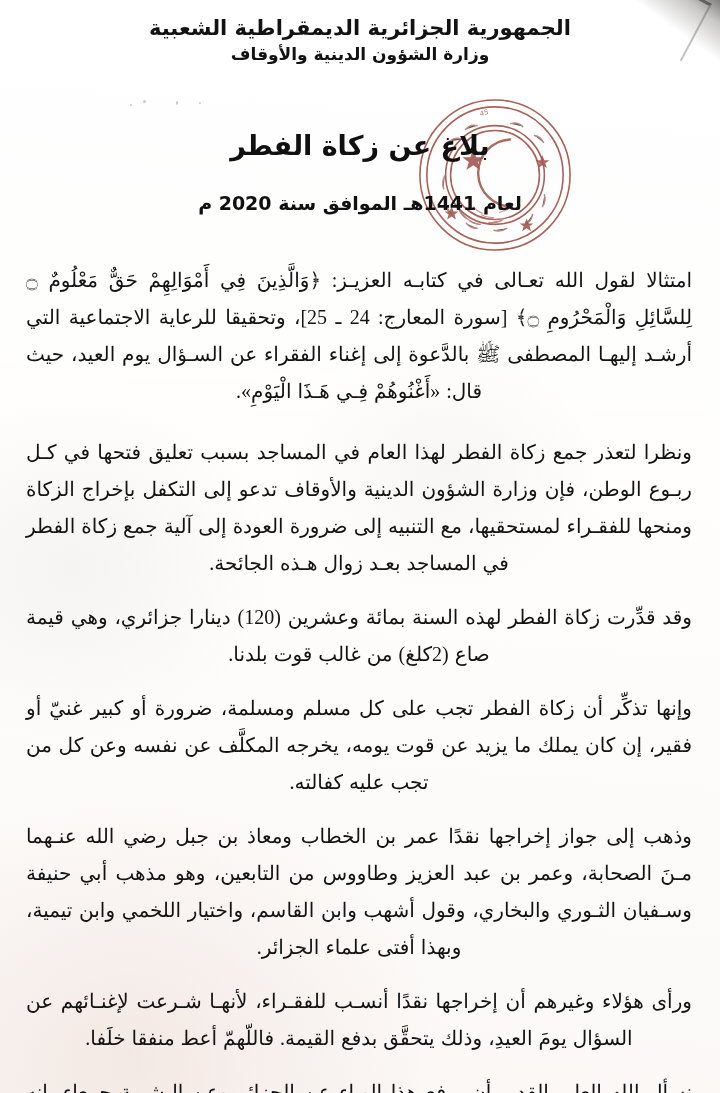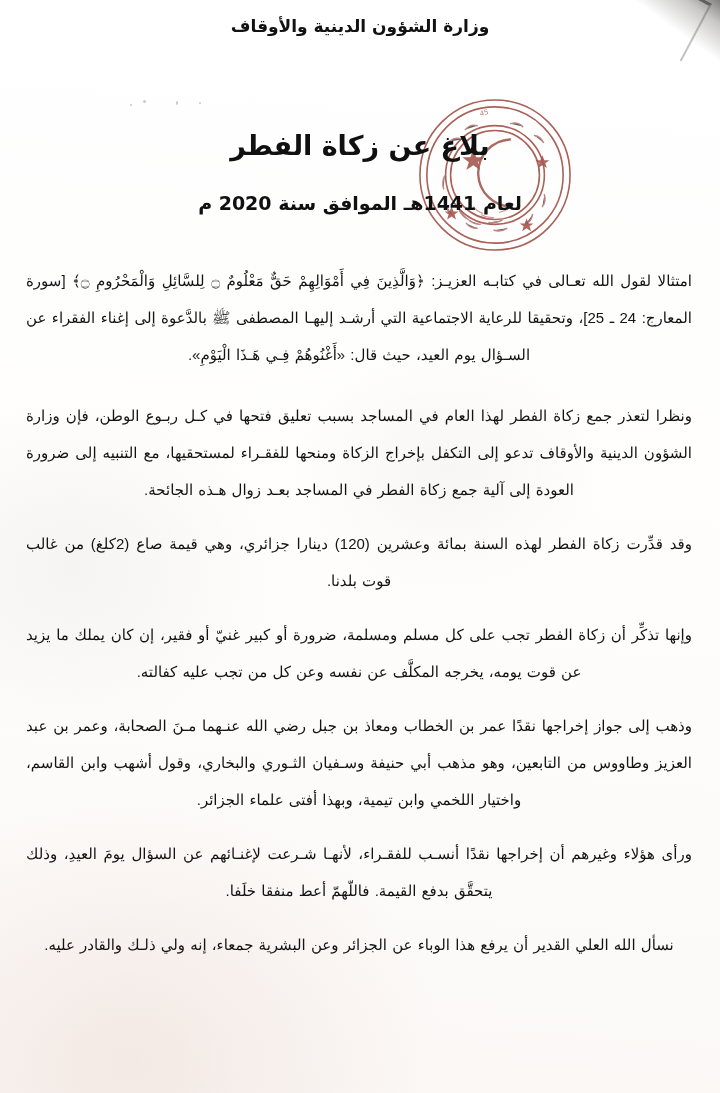--- a/index.html
+++ b/index.html
@@ -133,45 +133,46 @@
   .body-text {
     position: absolute;
     top: 262px;
     right: 28px;
     left: 26px;
     z-index: 5;
   }
   .para {
     text-align: justify;
     text-align-last: center;
-    font-size: 15px;
+    font-size: 20px;
     line-height: 37px;
     color: #131313;
     margin: 0 0 17px 0;
-    font-family: Liberation Sans, sans-serif;
+    font-family: Liberation Serif, serif;
     word-spacing: 1px;
   }
   .para.first-para { margin-bottom: 24px; }
   .para.last-para { margin-bottom: 0; }
 </style>
 </head>
 <body>
 
 <div class="page">
 
   <div class="paper-tint"></div>
   <div class="corner-shadow"></div>
   <div class="corner-line"></div>
 
   <span class="speck" style="top:104px;left:130px;width:2px;height:2px;"></span>
   <span class="speck" style="top:100px;left:143px;width:3px;height:3px;"></span>
   <span class="speck" style="top:101px;left:176px;width:2px;height:4px;"></span>
   <span class="speck" style="top:102px;left:199px;width:2px;height:2px;"></span>
 
   <div class="doc-header">
+    <div class="header-line-1">الجمهورية الجزائرية الديمقراطية الشعبية</div>
     <div class="header-line-2">وزارة الشؤون الدينية والأوقاف</div>
   </div>
 
   <svg class="stamp" viewBox="0 0 160 160">
     <g fill="none" stroke="#9c4a41" stroke-width="1.6" opacity="0.95">
       <circle cx="80" cy="80" r="76"></circle>
       <circle cx="80" cy="80" r="69"></circle>
       <circle cx="80" cy="80" r="50"></circle>
       <circle cx="80" cy="80" r="45"></circle>
     </g>

